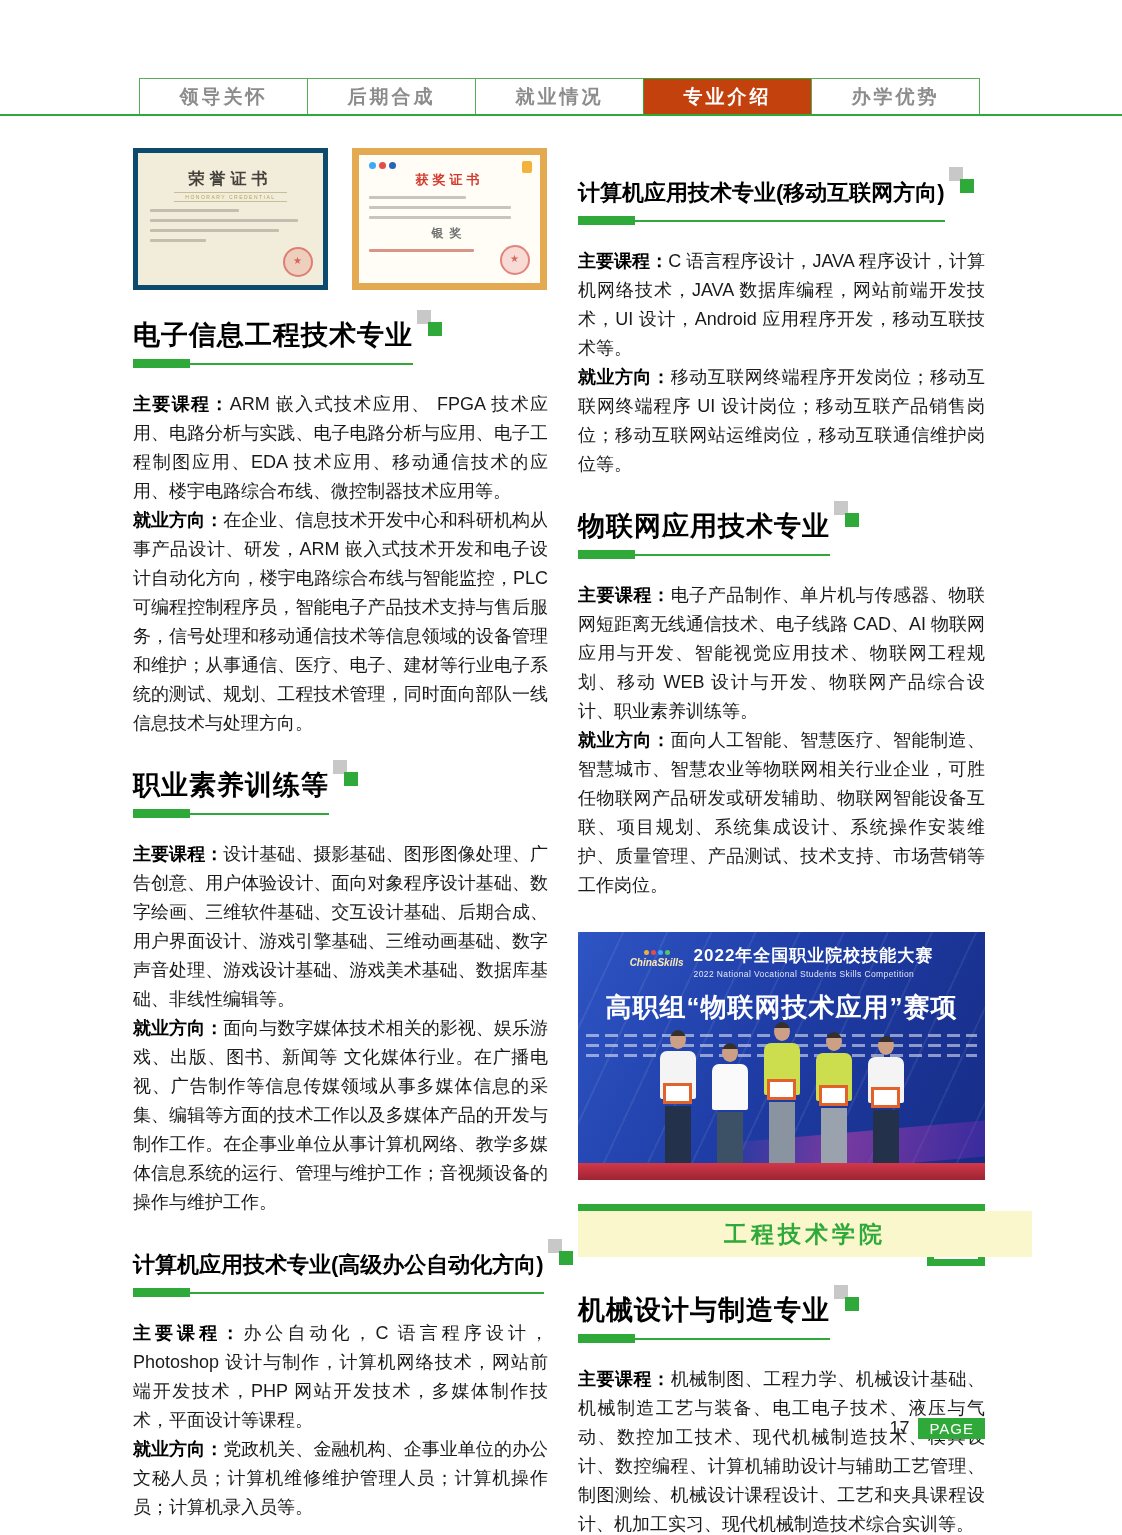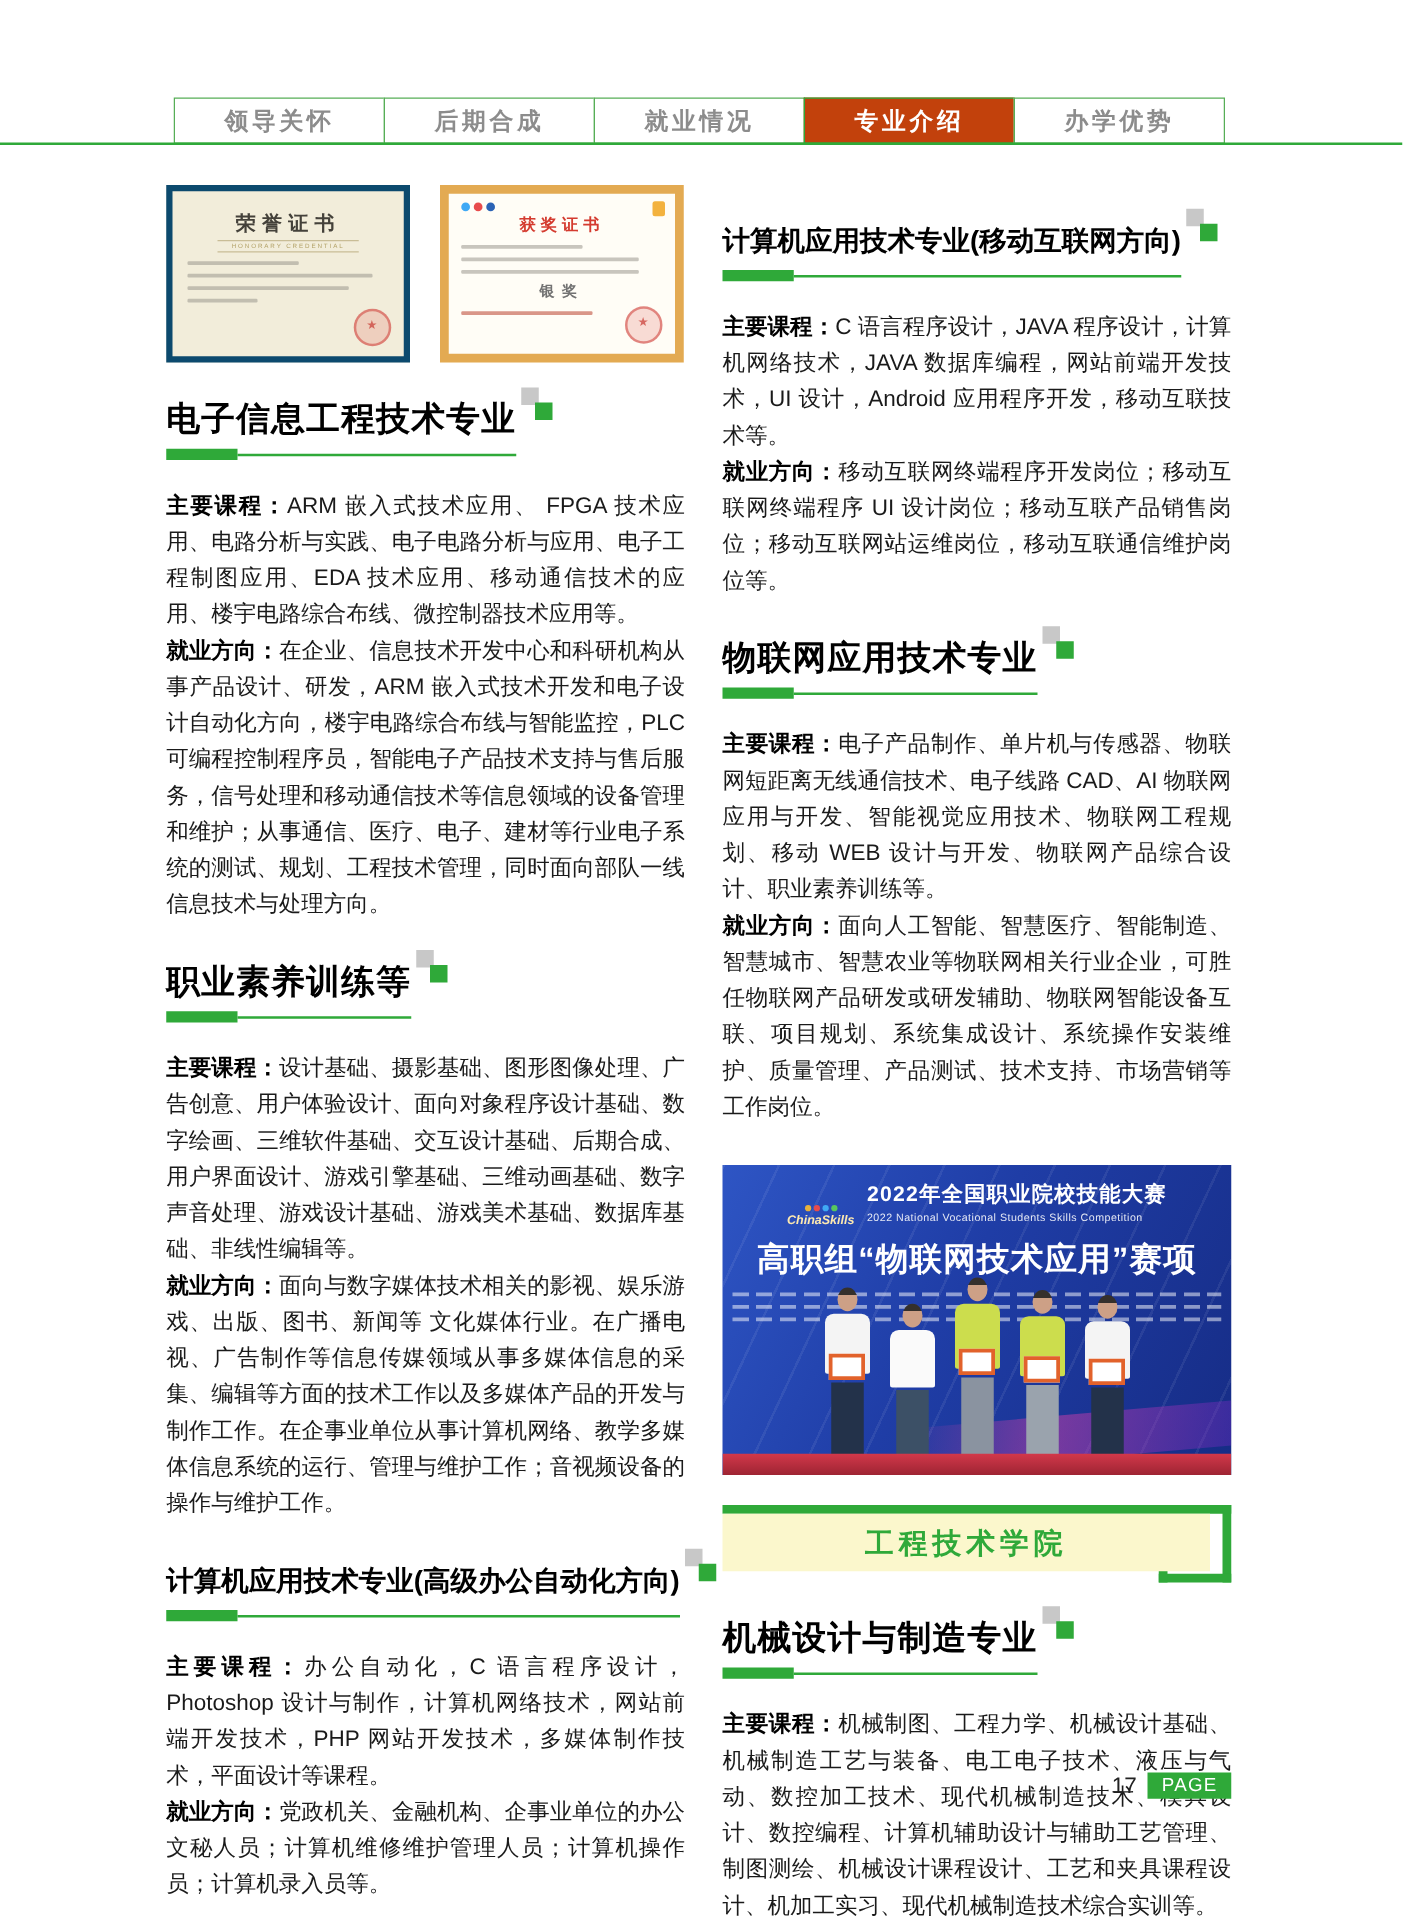--- a/index.html
+++ b/index.html
@@ -77,21 +77,21 @@
   
   .photo {
     width:407px; height:248px; position:relative; overflow:hidden; margin-bottom:24px;
     background:linear-gradient(118deg,#2e55c4 0%,#1f3da6 45%,#162c85 100%);
   }
   .photo::before {
     content:""; position:absolute; inset:0;
     background:repeating-linear-gradient(115deg, rgba(255,255,255,.07) 0 2px, transparent 2px 40px);
   }
   .photo-header { position:absolute; top:12px; left:0; right:0; display:flex; justify-content:center; gap:10px; align-items:flex-start; }
-  .cs-logo { text-align:left; margin-top:20px; }
+  .cs-logo { text-align:left; margin-top:6px; }
   .cs-dots { display:flex; gap:2px; justify-content:center; margin-bottom:2px; }
   .cs-dots i { width:5px; height:5px; border-radius:50%; display:block; }
   .cs-text { color:#fde9b0; font-size:10px; font-weight:700; font-style:italic; }
   .photo-title { color:#fff; font-size:17px; font-weight:700; letter-spacing:1px; text-align:left; }
   .photo-sub { color:rgba(255,255,255,.88); font-size:8.5px; margin-top:2px; letter-spacing:.4px; }
   .photo-headline {
     position:absolute; top:58px; left:-4px; right:-4px; text-align:center; color:#fff;
     font-size:26px; font-weight:700; letter-spacing:1px; white-space:nowrap;
   }
   .sponsor-line { position:absolute; left:8px; right:8px; height:3px;
@@ -101,21 +101,21 @@
   .p-head { width:16px; height:19px; border-radius:50%; background:linear-gradient(#35302c 0 32%, #cda086 32%); }
   .p-torso { width:36px; border-radius:7px 7px 2px 2px; margin-top:2px; }
   .p-cert { width:29px; height:21px; background:#fff; border:3px solid #e2622b; margin-top:-16px; z-index:2; }
   .p-legs { width:26px; margin-top:2px; }
   .carpet { position:absolute; bottom:0; left:0; right:0; height:17px; background:linear-gradient(#d2384a,#9e2433); }
   .streak { position:absolute; bottom:12px; left:35%; right:0; height:36px; transform:skewY(-5deg);
     background:linear-gradient(100deg, transparent 0%, rgba(233,64,171,.45) 45%, rgba(120,40,200,.35) 100%); }
 
   
   .banner { position:relative; width:407px; height:62px; margin-bottom:28px; }
-  .banner .cream { position:absolute; left:0; top:7px; width:390px; height:46px; background:#fbf7cc;
+  .banner .cream { position:absolute; left:0; top:7px; width:454px; height:46px; background:#fbf7cc;
     display:flex; align-items:center; justify-content:center; }
   .banner .cream span { color:#2fa939; font-size:23px; font-weight:700; letter-spacing:4px; }
   .banner .bar-top { position:absolute; left:0; top:0; right:0; height:7px; background:#2fa939; }
   .banner .bar-right { position:absolute; right:0; top:0; width:7px; height:62px; background:#2fa939; }
   .banner .hook-h { position:absolute; right:0; bottom:0; width:58px; height:7px; background:#2fa939; }
   .banner .hook-v { position:absolute; right:51px; bottom:0; width:7px; height:17px; background:#2fa939; }
 
   
   .footer { position:absolute; top:1418px; right:137px; display:flex; align-items:flex-end; gap:9px; }
   .page-num { font-size:18px; color:#222; }

